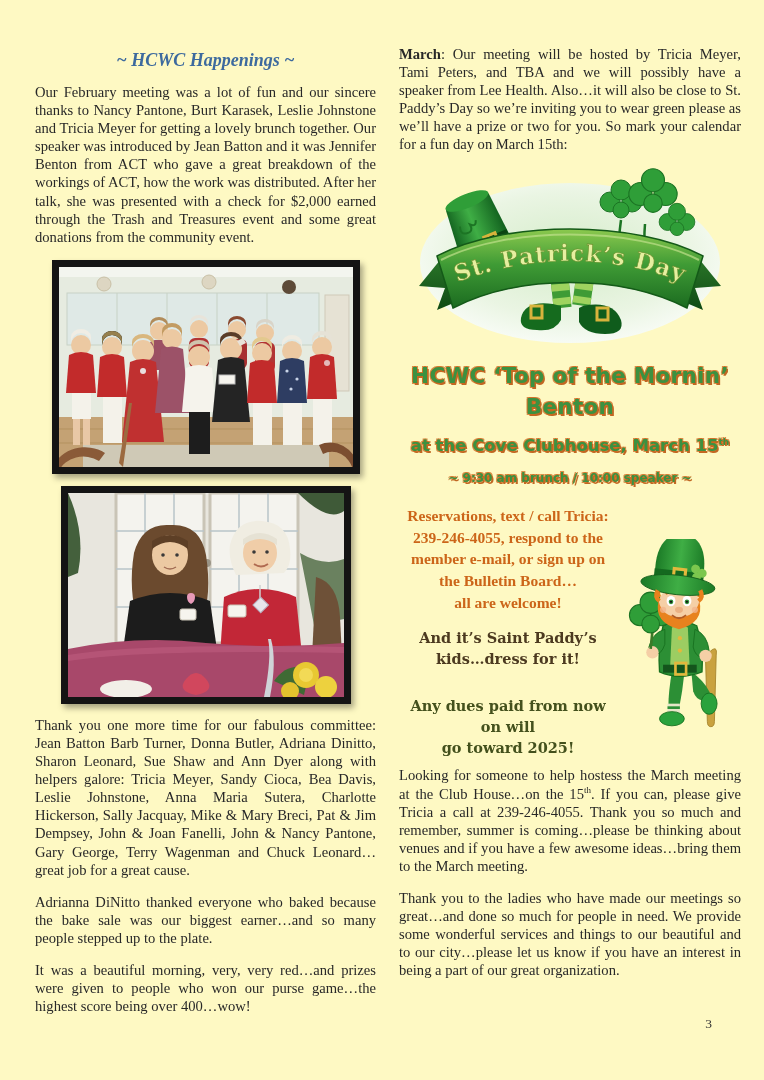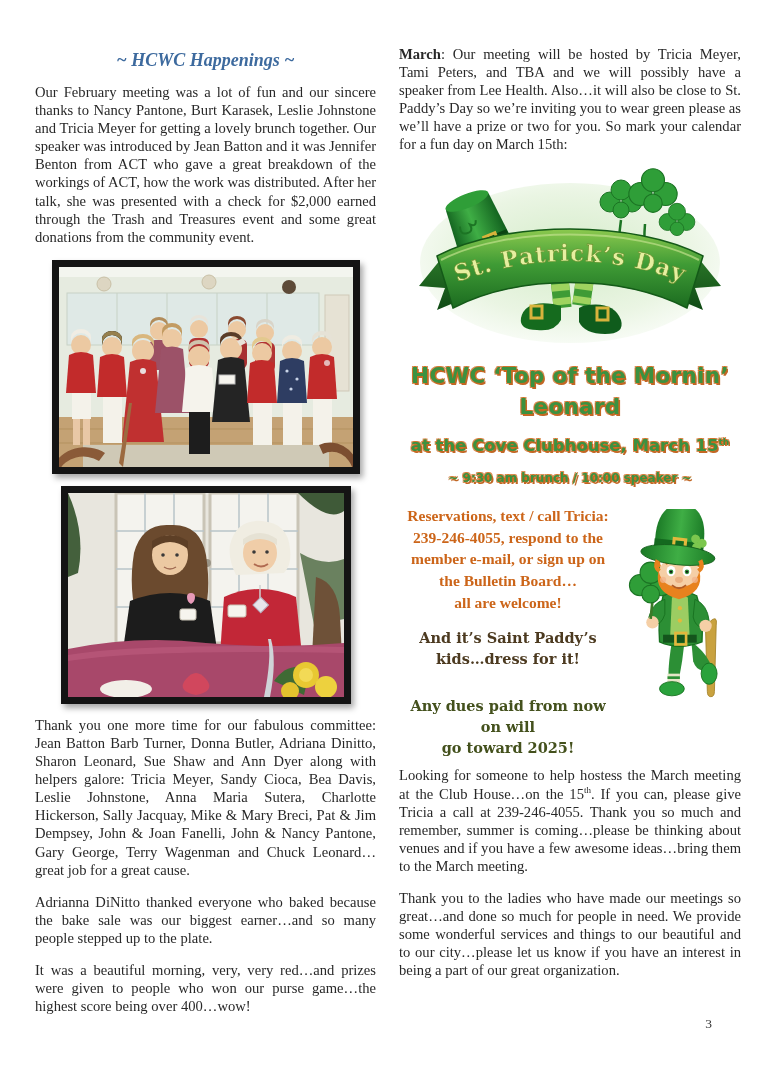--- a/index.html
+++ b/index.html
@@ -1,37 +1,37 @@
 <!DOCTYPE html>
 <html><head>
 <meta charset="utf-8">
 <style>
   html,body{margin:0;padding:0;background:#888;}
-  .page{position:relative;width:764px;height:1080px;background:#ffffff;margin:0 auto;overflow:hidden;
+  .page{position:relative;width:764px;height:1080px;background:#fef9c3;margin:0 auto;overflow:hidden;
         font-family:"Liberation Serif", serif;color:#282828;}
   .col{position:absolute;top:0;}
   .col-left{left:35px;width:341px;}
   .col-right{left:399px;width:342px;}
   h1.happenings{margin:50px 0 12px 0;text-align:center;font-size:18px;font-style:italic;font-weight:bold;color:#3d6a9e;}
   p.body{margin:0 0 14px 0;font-size:14.6px;line-height:1.24;text-align:justify;}
   p.body .lead{font-weight:bold;}
   sup{font-size:9px;line-height:0;}
   .photo-frame{border:7px solid #141414;background:#222;box-shadow:3px 4px 6px rgba(0,0,0,.35);margin:0 auto 12px auto;}
   .photo-frame svg{display:block;}
   .frame1{width:294px;margin-top:2px;}
   .frame2{width:276px;}
   .banner-wrap{width:310px;margin:4px auto 10px auto;}
   .green-display{font-family:"DejaVu Sans", sans-serif;font-weight:bold;text-align:center;color:#3c9140;
      text-shadow:-1px -1px 0 rgba(207,106,30,.75), 1px -1px 0 rgba(207,106,30,.75),
                  -1px 1px 0 rgba(207,106,30,.75), 1.6px 1.6px 0 rgba(190,95,25,.95);}
   .brunch-title{font-size:21.5px;line-height:1.45;margin:10px 0 14px 0;letter-spacing:.3px;}
   .venue-line{font-size:16.5px;margin:0 0 16px 0;}
   .time-line{font-size:12px;margin:0 0 18px 0;}
   .lines{white-space:pre-line;}
-  .promo-row{display:flex;align-items:flex-start;}
+  .promo-row{display:flex;align-items:center;}
   .promo-texts{width:218px;}
   .reservations{font-size:15.5px;font-weight:bold;color:#cc6519;text-align:center;line-height:1.4;margin:2px 0 14px 0;}
   .paddys{font-family:"DejaVu Serif", serif;font-size:14.5px;font-weight:bold;color:#4c3a20;text-align:center;line-height:1.45;margin:0 0 26px 0;}
   .dues{font-family:"DejaVu Serif", serif;font-size:14.5px;font-weight:bold;color:#44511d;text-align:center;line-height:1.45;margin:0 0 8px 0;}
   .leprechaun-wrap{width:124px;margin-left:0;margin-top:6px;}
   .looking{margin-top:26px;}
   .signature{font-size:15.5px;font-weight:bold;margin:2px 0 0 0;}
   .page-number{position:absolute;right:52px;bottom:48px;font-size:13.5px;color:#333;}
 </style>
 </head>
@@ -303,21 +303,21 @@
 
         <path d="M22,88 C90,52 220,52 288,88 L272,140 C205,106 105,106 38,140 Z" fill="url(#rib)" stroke="#145a18" stroke-width="1.5"></path>
         <path d="M26,92 C92,58 218,58 284,92" fill="none" stroke="#bfe08a" stroke-width="2" opacity=".7"></path>
         <text font-family="DejaVu Serif, serif" font-size="23" font-weight="bold" fill="#e6efa0" stroke="#6b8f2c" stroke-width="0.6" letter-spacing="1">
           <textPath href="#arc" startOffset="50%" text-anchor="middle">St. Patrick’s Day</textPath>
         </text>
       </svg>
     </div>
 
     <div class="green-display brunch-title lines">HCWC ‘Top of the Mornin’
-Leonard</div>
+Benton</div>
 
     <div class="green-display venue-line">
       <span>at the Cove Clubhouse, March 15</span><sup>th</sup>
     </div>
 
     <div class="green-display time-line">~ 9:30 am brunch / 10:00 speaker ~</div>
 
     <div class="promo-row">
       <div class="promo-texts">
         <div class="reservations lines">Reservations, text / call Tricia:

